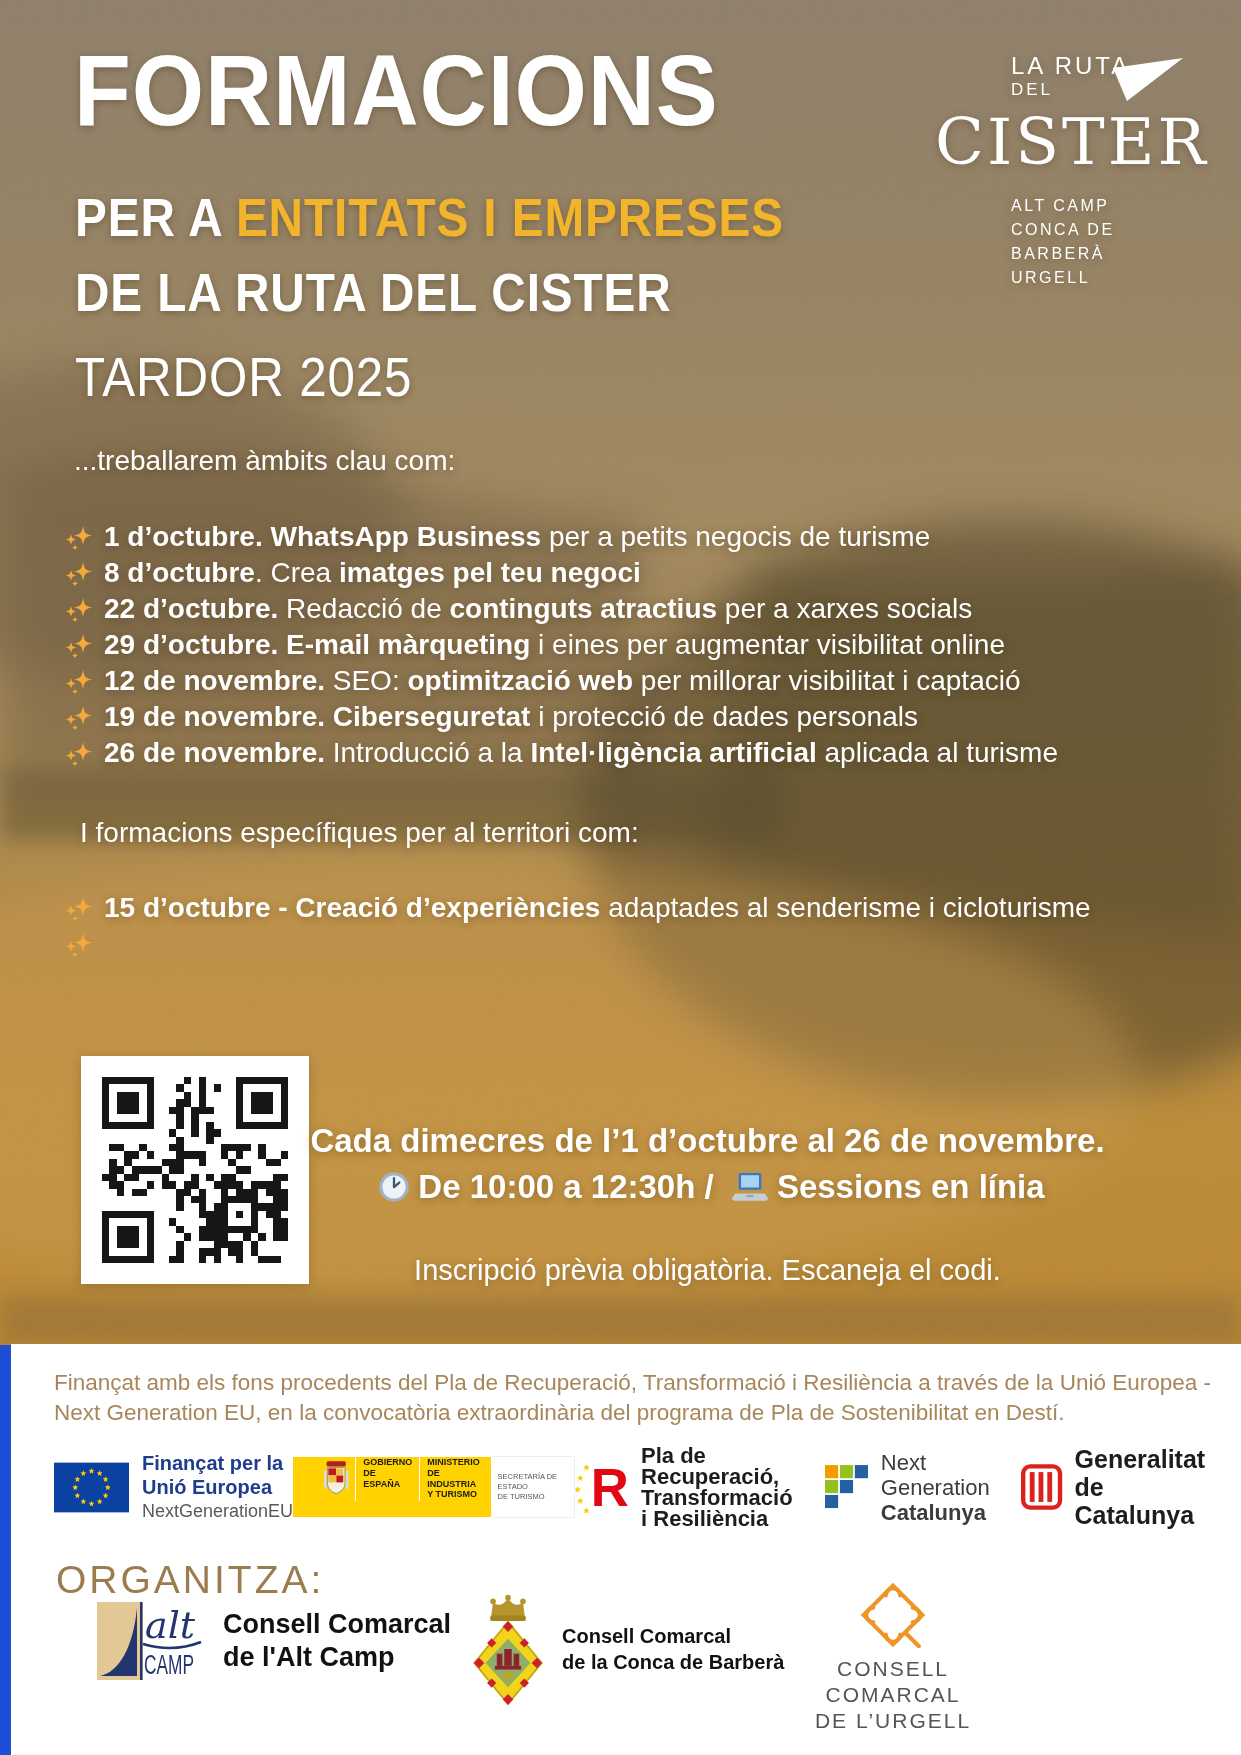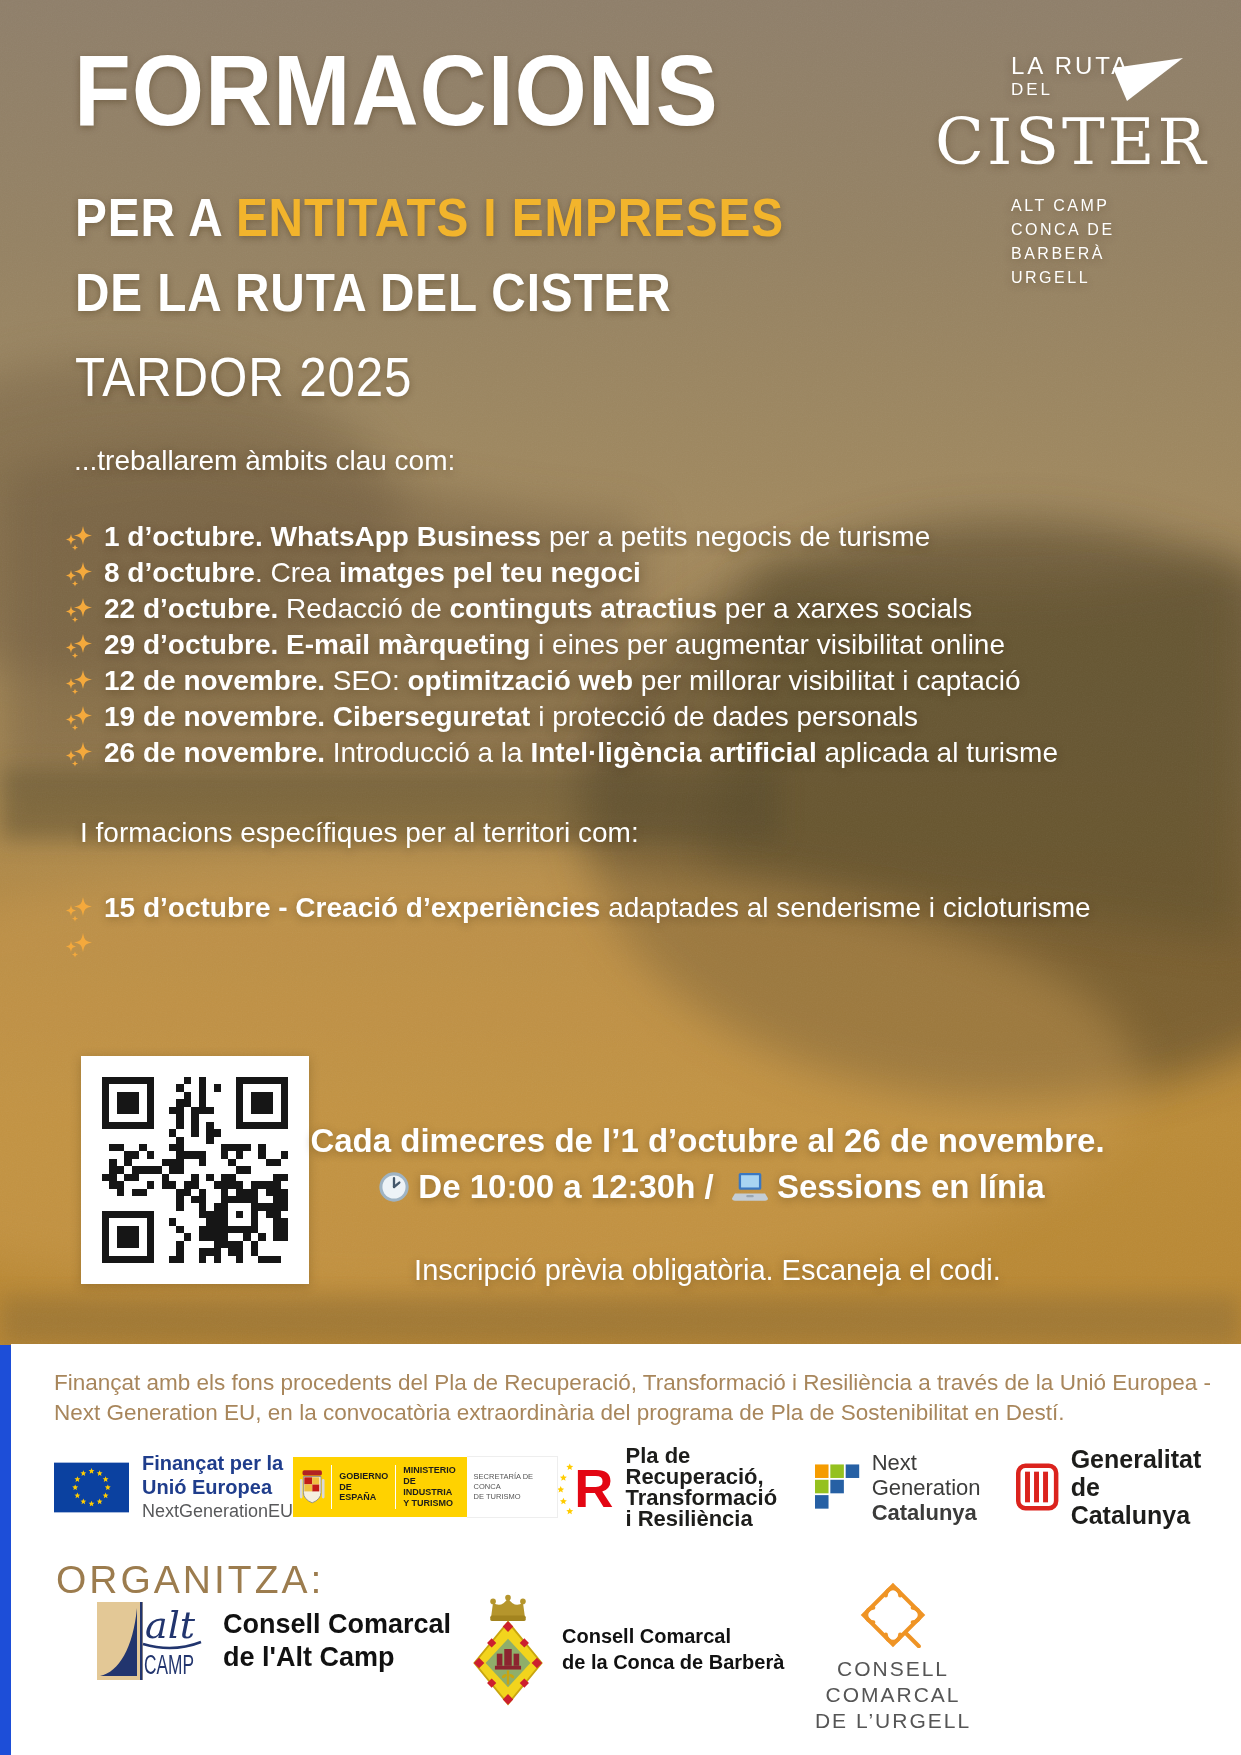--- a/index.html
+++ b/index.html
@@ -55,21 +55,21 @@
            font-size:22.5px;line-height:30px;}
   .funding .l1{display:block;text-align:justify;text-align-last:justify;}
   .funding .l2{display:block;}
   .logo-row{position:absolute;left:43px;top:112px;width:1157px;height:62px;
             display:flex;justify-content:space-between;align-items:center;}
   .lg{display:flex;align-items:center;}
   .lg-eu .eu-text{margin-left:13px;}
   .eu-t1{font-size:20px;font-weight:700;color:#1F3D8C;line-height:24px;}
   .eu-t3{font-size:18px;color:#58595b;line-height:24px;}
   .lg-es{height:60px;}
-  .es-yellow{display:flex;align-items:center;background:#FFD200;height:60px;}
+  .es-yellow{display:flex;background:#FFD200;height:60px;padding-left:24px;}
   .es-seg{font-size:9px;font-weight:700;color:#1d1d1b;line-height:1.2;padding:0 7px;white-space:pre-line;}
   .es-sep{width:1px;height:44px;background:#ffffff;}
   .es-white{display:flex;align-items:center;background:#ffffff;height:60px;border:1px solid #eee;border-left:none;
             font-size:7.5px;color:#555;line-height:1.3;padding:0 7px;white-space:pre-line;}
   .lg-prtr .prtr-text{margin-left:10px;font-size:22px;font-weight:700;color:#1d1d1b;line-height:21px;}
   .lg-ng .ng-text{margin-left:12px;font-size:22px;color:#3c3c3b;line-height:25px;}
   .ng-b{font-weight:700;}
   .lg-gc .gc-text{margin-left:12px;font-size:25px;font-weight:700;color:#1d1d1b;line-height:28px;}
 
   .organitza{position:absolute;left:45px;top:214px;font-size:39px;letter-spacing:3px;color:#9C7C4E;}
@@ -470,21 +470,21 @@
             <rect x="26" y="12" width="3" height="22" rx="1.5" fill="#d9d9d9"></rect>
           </svg>
           <div class="es-sep"></div>
           <div class="es-seg">GOBIERNO
 DE ESPAÑA</div>
           <div class="es-sep"></div>
           <div class="es-seg">MINISTERIO
 DE INDUSTRIA
 Y TURISMO</div>
         </div>
-        <div class="es-white">SECRETARÍA DE CONCA
+        <div class="es-white">SECRETARÍA DE ESTADO
 DE TURISMO</div>
       </div>
 
       <div class="lg lg-prtr">
         <svg width="64" height="62" viewBox="0 0 64 62">
           <g id="prtr-stars" fill="#FFCC00">
               <polygon points="13.0,5.0 14.1,7.5 16.8,7.8 14.7,9.6 15.4,12.2 13.0,10.8 10.6,12.2 11.3,9.6 9.2,7.8 11.9,7.5"></polygon>
               <polygon points="6.0,17.0 7.1,19.5 9.8,19.8 7.7,21.6 8.4,24.2 6.0,22.8 3.6,24.2 4.3,21.6 2.2,19.8 4.9,19.5"></polygon>
               <polygon points="3.0,30.0 4.1,32.5 6.8,32.8 4.7,34.6 5.4,37.2 3.0,35.8 0.6,37.2 1.3,34.6 -0.8,32.8 1.9,32.5"></polygon>
               <polygon points="6.0,43.0 7.1,45.5 9.8,45.8 7.7,47.6 8.4,50.2 6.0,48.8 3.6,50.2 4.3,47.6 2.2,45.8 4.9,45.5"></polygon>

